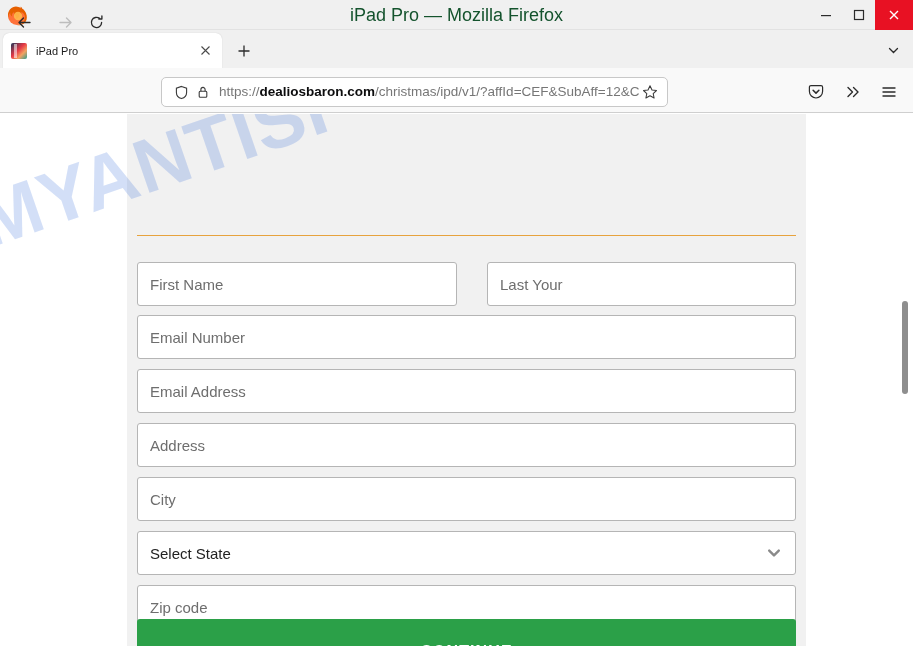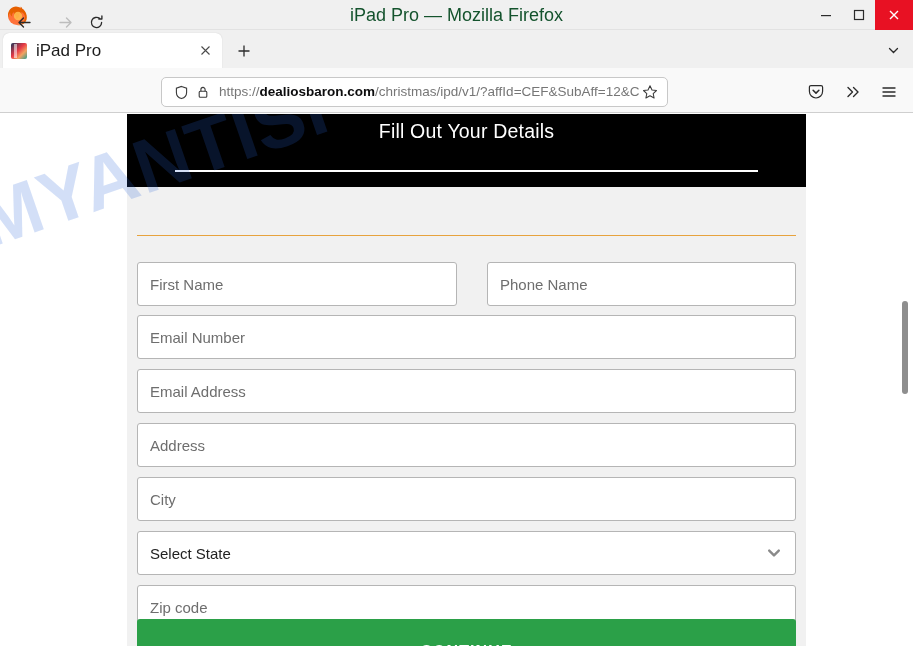--- a/index.html
+++ b/index.html
@@ -84,21 +84,21 @@
   }
   .tab-favicon::after {
     content: "";
     position: absolute;
     left: 3px; top: 1px;
     width: 3px; height: 14px;
     background: rgba(255,255,255,.55);
   }
   .tab-title {
     margin-left: 9px;
-    font-size: 17px;
+    font-size: 11px;
     color: #1c1c1c;
     white-space: nowrap;
     overflow: hidden;
     text-overflow: ellipsis;
     flex: 1 1 auto;
   }
   .tab-close {
     flex: 0 0 18px;
     width: 18px; height: 18px;
     display: flex; align-items: center; justify-content: center;
@@ -412,35 +412,31 @@
   <div class="tbicon tb-menu">
     <svg width="18" height="18" viewBox="0 0 18 18">
       <path d="M3 5 H15 M3 9 H15 M3 13 H15" stroke="#2b2b2b" stroke-width="1.35" fill="none" stroke-linecap="round"></path>
     </svg>
   </div>
 
   <div class="viewport">
 
     <div class="page-panel">
 
-      <div class="hero-bar">
-        <div class="hero-title">Fill Out Your Details</div>
-        <div class="hero-rule"></div>
-      </div>
 
       <div class="orange-rule"></div>
 
       <div class="form">
 
         <div class="field half-l" style="top:148px">
           <span>First Name</span>
         </div>
 
         <div class="field half-r" style="top:148px">
-          <span>Phone Name</span>
+          <span>Last Your</span>
         </div>
 
         <div class="field full" style="top:201px">
           <span>Email Number</span>
         </div>
 
         <div class="field full" style="top:309px">
           <span>Address</span>
         </div>
 

